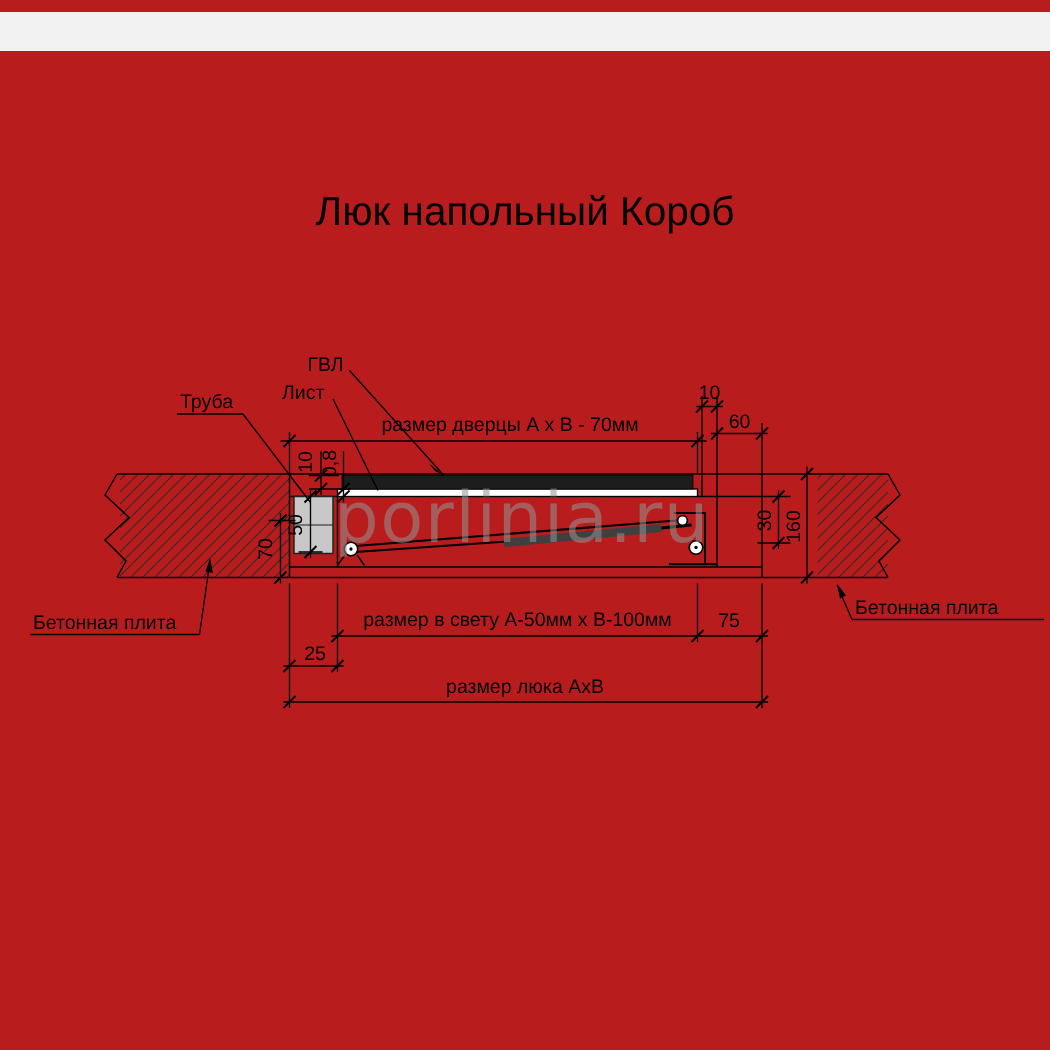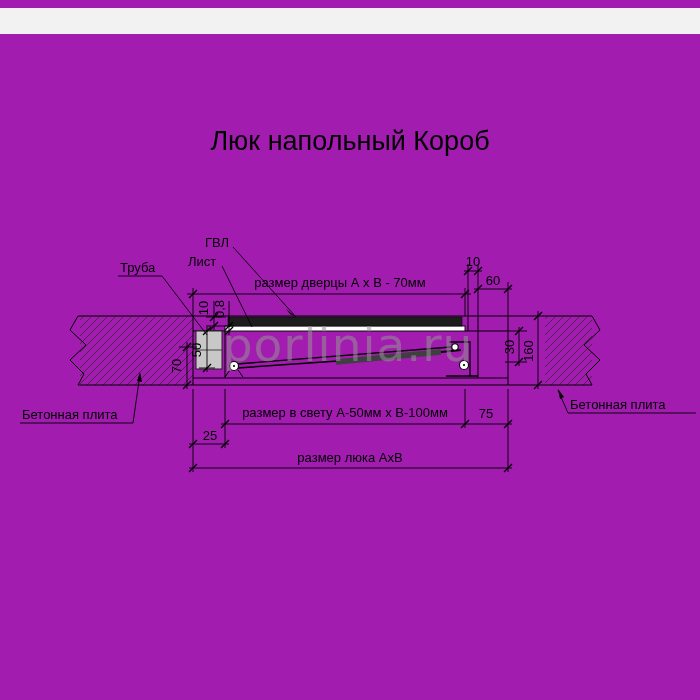--- a/index.html
+++ b/index.html
@@ -1,16 +1,16 @@
 <!DOCTYPE html>
 <html><head>
 <meta charset="utf-8">
 <style>
   html,body{margin:0;padding:0;background:#ffffff;}
-  .canvas{position:relative;width:700px;height:700px;background:#a21caf;overflow:hidden;
+  .canvas{position:relative;width:700px;height:700px;background:#b91c1c;overflow:hidden;
           font-family:"Liberation Sans",sans-serif;}
   svg{display:block;}
   svg text{font-family:"Liberation Sans",sans-serif;fill:#000;}
   .title{font-size:27px;}
   .lbl{font-size:13px;}
   .dim{font-size:13px;}
   .wm{font-size:47px;letter-spacing:1px;fill:#949494;opacity:.55;
       font-family:"DejaVu Sans",sans-serif;}
   .thin{stroke:#000;stroke-width:1;fill:none;}
   .dimline{stroke:#000;stroke-width:0.9;fill:none;}

